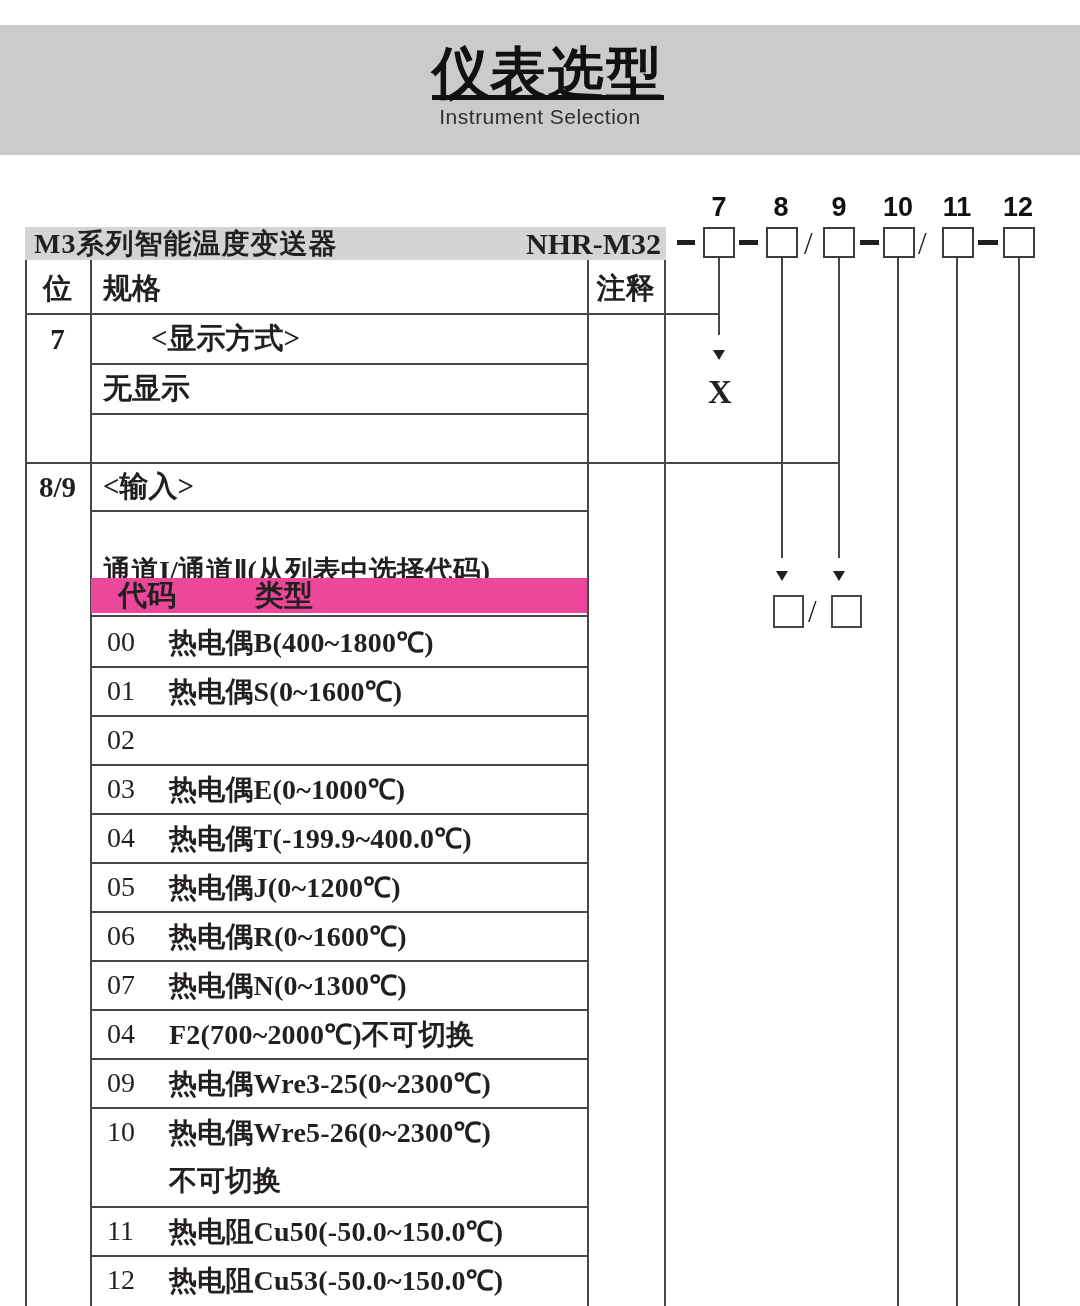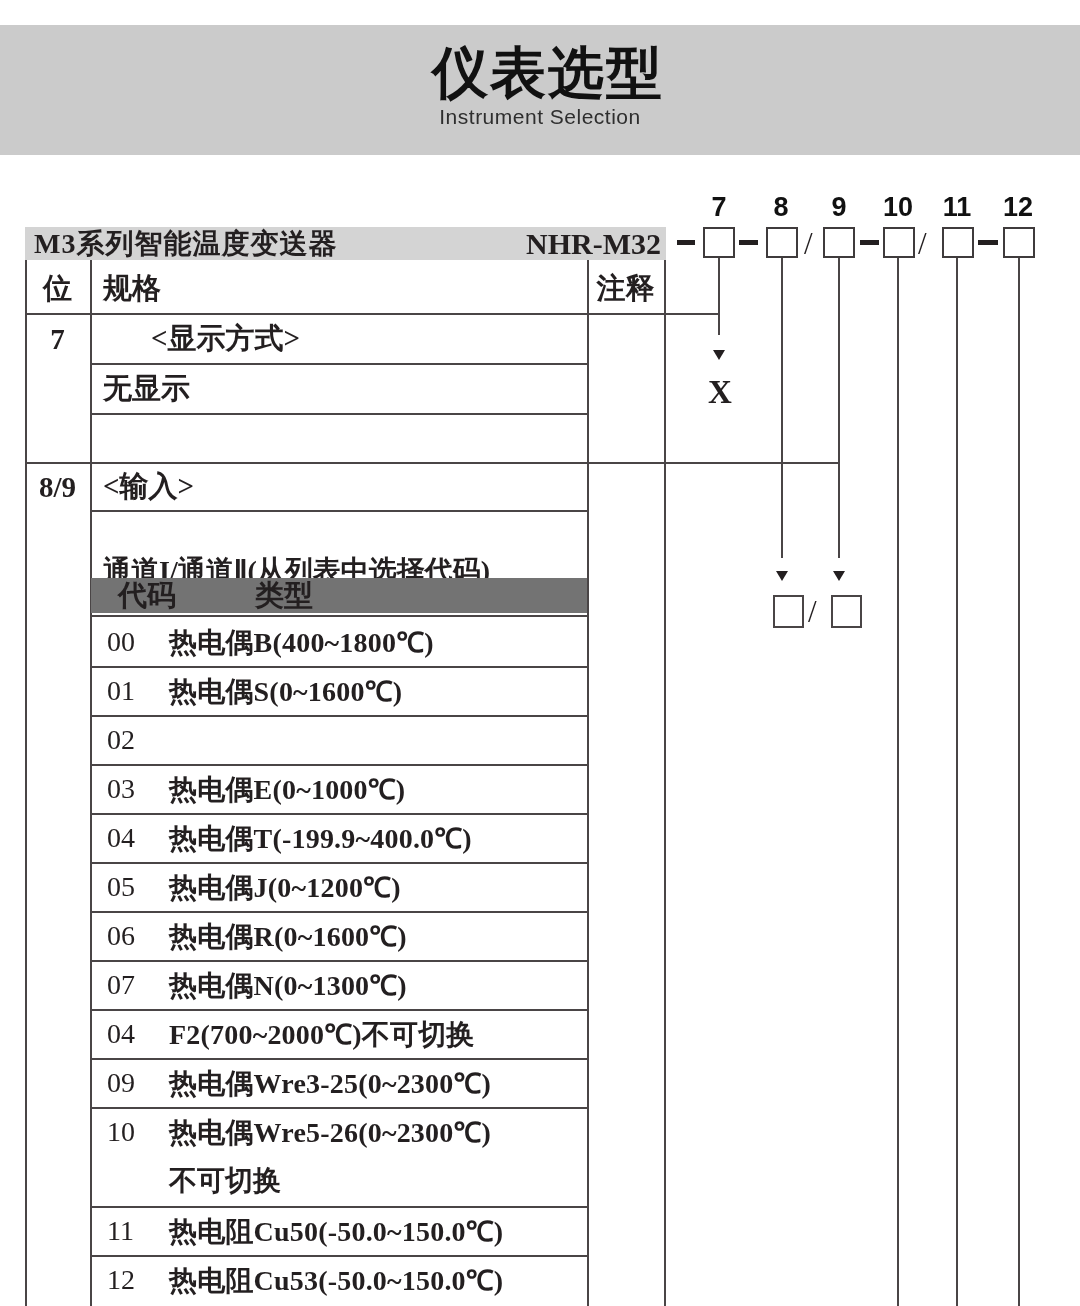--- a/index.html
+++ b/index.html
@@ -1,21 +1,21 @@
 <!DOCTYPE html>
 <html><head>
 <meta charset="utf-8">
 <style>
   html,body{margin:0;padding:0;background:#ffffff;}
   .page{position:relative;width:1080px;height:1306px;background:#ffffff;overflow:hidden;
         font-family:"Liberation Serif",serif;color:#231f20;}
   
   .banner{position:absolute;left:0;top:25px;width:1080px;height:130px;background:#cbcbcb;text-align:center;}
   .banner h1{margin:20px 0 0 16px;font-family:"Liberation Sans",sans-serif;font-size:56px;font-weight:bold;
-             letter-spacing:2px;color:#111111;line-height:1.0;}
+             letter-spacing:2px;color:#111111;line-height:1.0;text-decoration:underline;}
   .banner .sub{font-family:"Liberation Sans",sans-serif;font-size:21px;color:#2e2e2e;margin-top:4px;letter-spacing:0.5px;}
   
   .model-strip{position:absolute;left:25px;top:227px;width:641px;height:33px;background:#d4d4d4;
                display:flex;align-items:center;justify-content:space-between;}
   .model-strip .series{font-size:28px;font-weight:bold;margin-left:9px;letter-spacing:1px;}
   .model-strip .mcode{font-size:30px;font-weight:bold;margin-right:5px;}
   
   .num{position:absolute;top:192px;width:40px;text-align:center;font-family:"Liberation Sans",sans-serif;
        font-size:27px;font-weight:bold;color:#111111;}
   
@@ -25,21 +25,21 @@
   
   .vl{position:absolute;width:2px;background:#4a4546;}
   .hl{position:absolute;height:2px;background:#4a4546;}
   .arrow{position:absolute;width:0;height:0;border-left:6px solid transparent;border-right:6px solid transparent;
          border-top:10px solid #231f20;}
   
   .sbox{position:absolute;width:27px;height:29px;border:2px solid #4a4546;background:#ffffff;}
   
   .cell{position:absolute;display:flex;align-items:center;font-weight:bold;font-size:29px;}
   .center{justify-content:center;text-align:center;}
-  .code-header{position:absolute;left:91px;top:578px;width:496px;height:35px;background:#737373;
+  .code-header{position:absolute;left:91px;top:578px;width:496px;height:35px;background:#ec4899;
                display:flex;align-items:center;font-size:29px;font-weight:bold;}
   .code-header .c1{margin-left:27px;}
   .code-header .c2{position:absolute;left:164px;}
   .crow{position:absolute;left:91px;width:400px;height:49px;display:flex;align-items:center;font-size:28px;}
   .crow .code{font-weight:normal;margin-left:16px;width:62px;flex:none;}
   .crow .type{font-weight:bold;letter-spacing:0.2px;white-space:nowrap;}
   .xmark{position:absolute;left:700px;top:374px;width:40px;text-align:center;
          font-size:33px;font-weight:bold;}
 </style>
 </head>

